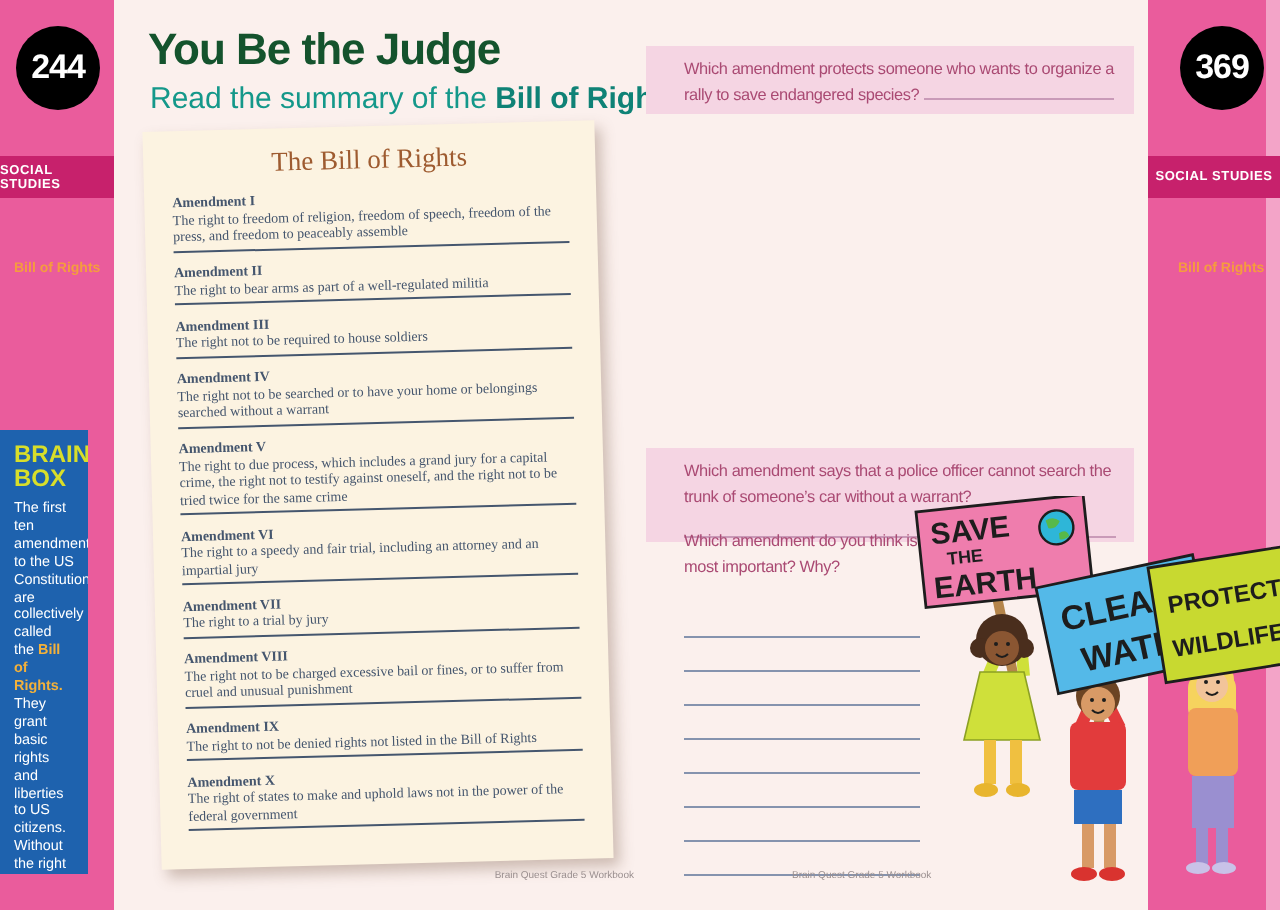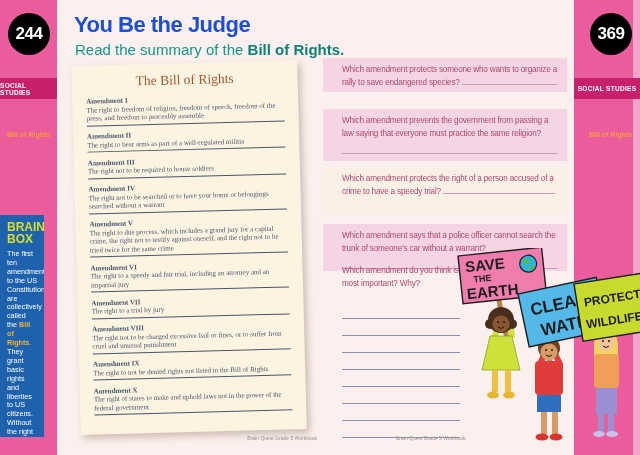--- a/index.html
+++ b/index.html
@@ -23,21 +23,21 @@
   .tab{background:#c7216c;color:#fff;font-weight:bold;font-size:6.5px;letter-spacing:0.3px;
        display:flex;align-items:center;justify-content:center;}
   .tab-left{left:0;top:78px;width:57px;height:21px;}
   .tab-right{left:574px;top:78px;width:66px;height:21px;}
 
   .topic-label{color:#f59c3e;font-weight:bold;font-size:7px;}
   .topic-left{left:7px;top:131px;}
   .topic-right{left:589px;top:131px;}
 
   
-  .page-title{left:74px;top:12px;color:#1d4ed8;font-size:22px;font-weight:bold;letter-spacing:-0.5px;}
+  .page-title{left:74px;top:12px;color:#14532d;font-size:22px;font-weight:bold;letter-spacing:-0.5px;}
   .page-subtitle{left:75px;top:41px;color:#14988a;font-size:15px;}
   .page-subtitle b{color:#0f8276;}
 
   
   .brainbox{left:0;top:215px;width:44px;height:222px;background:#1e62ae;color:#fff;
             padding:6px 7px;box-sizing:border-box;overflow:hidden;}
   .brainbox-title{color:#d8de2a;font-weight:bold;font-size:12px;line-height:12px;margin-bottom:5px;}
   .brainbox-text{font-size:7.2px;line-height:8.9px;}
   .brainbox-text .hl{color:#f3b13a;font-weight:bold;}
 
@@ -51,21 +51,21 @@
          color:#45566e;font-family:"Liberation Serif",serif;font-size:7px;line-height:8.5px;}
   .amend .ah{font-weight:bold;}
 
   
   .q{left:323px;width:244px;color:#aa4a73;font-size:8.2px;line-height:1.6;
      letter-spacing:-0.2px;padding:5px 10px 5px 19px;box-sizing:border-box;}
   .q.band{background:#f5d5e3;}
   .q.cream{background:#fbf0e6;}
   .fill{display:inline-block;border-bottom:1px solid #c99ab8;height:7px;margin-left:2px;}
   .fill-block{display:block;border-bottom:1px solid #c99ab8;height:1px;margin-top:12px;width:216px;}
-  .q1{top:23px;height:34px;margin-top:35px;}
+  .q1{top:23px;height:34px;}
   .q2{top:60px;}
   .q3{top:109px;height:52px;}
   .q4{top:167px;height:46px;}
   .q5{top:224px;height:47px;}
   .q6{top:259px;width:160px;}
   .blank-lines{left:342px;top:302px;width:118px;}
   .blank-lines .bl{height:16px;border-bottom:1.2px solid #8593ae;}
 
   .footer-note{color:#9a8f8f;font-size:5px;}
   .footer-left{left:217px;top:435px;width:100px;text-align:right;}
@@ -144,23 +144,21 @@
     </div>
     <div class="amend">
       <div class="ah">Amendment X</div>
       <div>The right of states to make and uphold laws not in the power of the federal government</div>
     </div>
   </div>
 
   <div class="abs q q1 band"><span>Which amendment protects someone who wants to organize a rally to save endangered species?</span><span class="fill" style="width:95px"></span></div>
 
 
-  <div class="abs q q3 band"><span>Which amendment prevents the government from passing a law saying that everyone must practice the same religion?</span><span class="fill-block"></span></div>
-
-  <div class="abs q q4 cream"><span>Which amendment protects the right of a person accused of a crime to have a speedy trial?</span><span class="fill" style="width:112px"></span></div>
+
 
   <div class="abs q q5 band"><span>Which amendment says that a police officer cannot search the trunk of someone’s car without a warrant?</span><span class="fill-block"></span></div>
 
   <div class="abs q q6"><span>Which amendment do you think is the most important? Why?</span></div>
 
   <div class="abs blank-lines">
     <div class="bl"></div>
     <div class="bl"></div>
     <div class="bl"></div>
     <div class="bl"></div>

